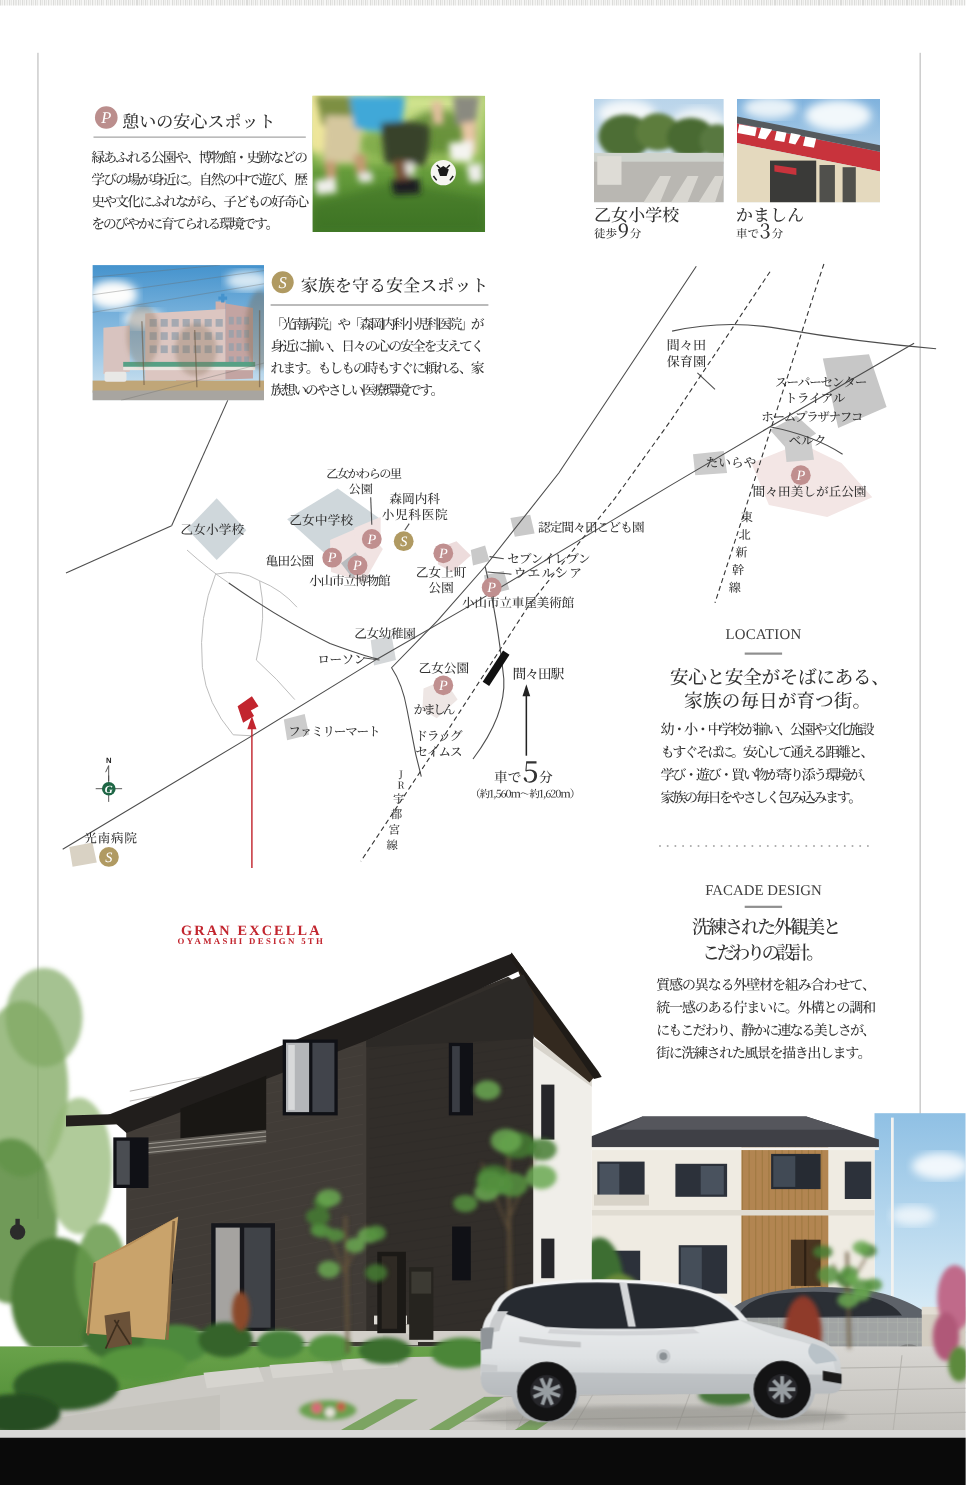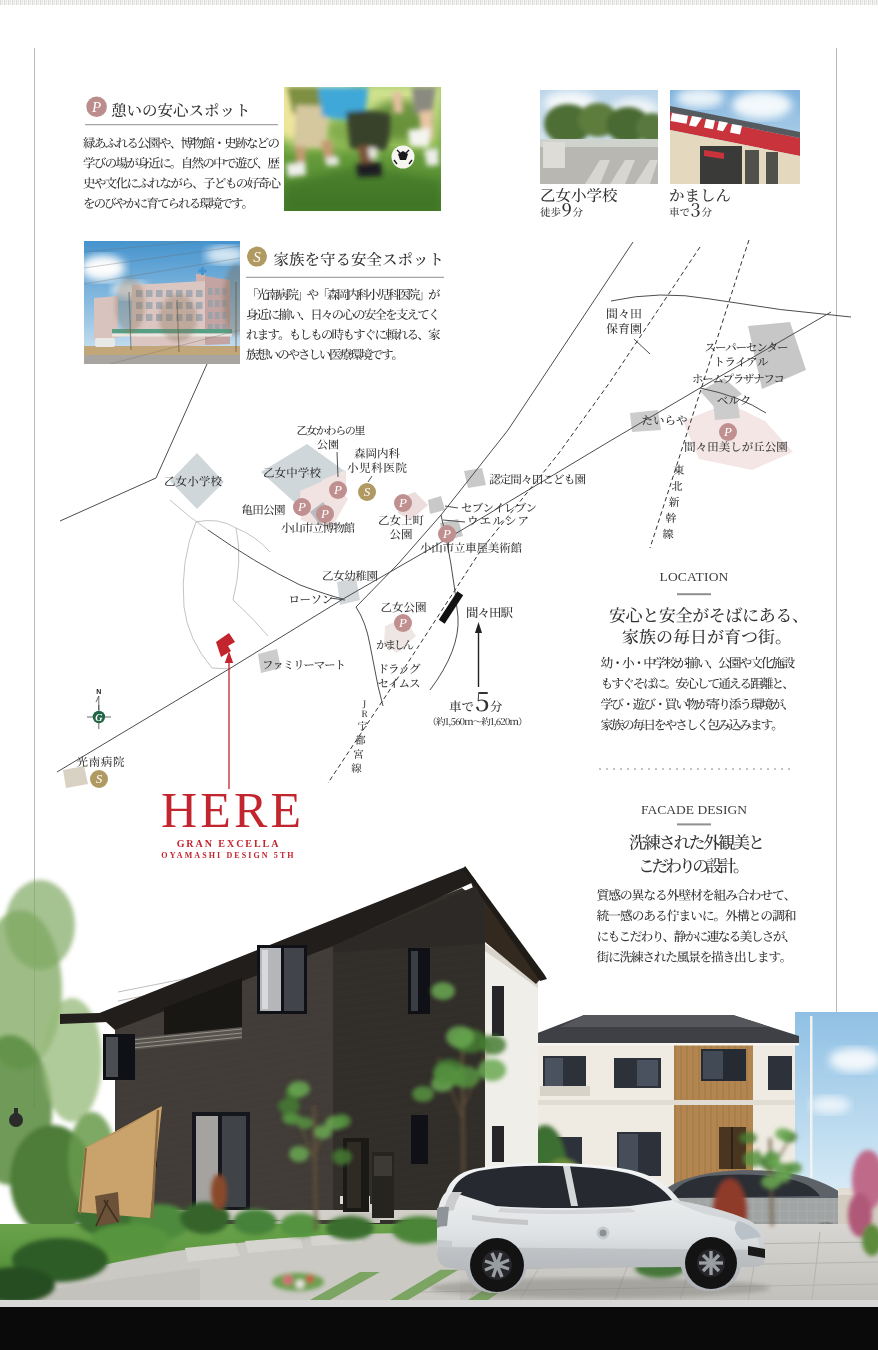--- a/index.html
+++ b/index.html
@@ -1564,19 +1564,18 @@
         <use href="#j47" transform="translate(699.6 961.6) scale(0.1280)"></use>
         <use href="#j212" transform="translate(711.0 961.6) scale(0.1280)"></use>
         <use href="#j213" transform="translate(722.5 961.6) scale(0.1280)"></use>
         <use href="#j214" transform="translate(733.9 961.6) scale(0.1280)"></use>
         <use href="#j78" transform="translate(745.4 961.6) scale(0.1280)"></use>
         <use href="#j77" transform="translate(756.8 961.6) scale(0.1280)"></use>
         <use href="#j53" transform="translate(768.3 961.6) scale(0.1280)"></use>
         <use href="#j33" transform="translate(779.7 961.6) scale(0.1280)"></use>
       </g>
 </svg>
-<div class="lat" style="left:161px;top:784.5px;font-size:50px;letter-spacing:3.2px;color:#c2252e">HERE</div>
-<div class="lat" style="left:0;top:838.7px;width:457px;text-align:center;font-size:10px;font-weight:bold;letter-spacing:1.95px;color:#c2252e">GRAN EXCELLA</div>
+<div class="lat" style="left:0;top:838.7px;width:457px;text-align:center;font-size:13px;font-weight:bold;letter-spacing:1.95px;color:#c2252e">GRAN EXCELLA</div>
 <div class="lat" style="left:0;top:851.5px;width:457px;text-align:center;font-size:8px;font-weight:bold;letter-spacing:2.1px;color:#c2252e">OYAMASHI DESIGN 5TH</div>
 <div class="lat" style="left:494px;top:569.5px;width:400px;text-align:center;font-size:13.5px;letter-spacing:0.2px">LOCATION</div>
 <div class="lat" style="left:494px;top:802.7px;width:400px;text-align:center;font-size:13.5px;letter-spacing:0px">FACADE&nbsp;DESIGN</div>
 <div class="gs"></div>
     <div class="bar"></div>
 </div>
 </body></html>

